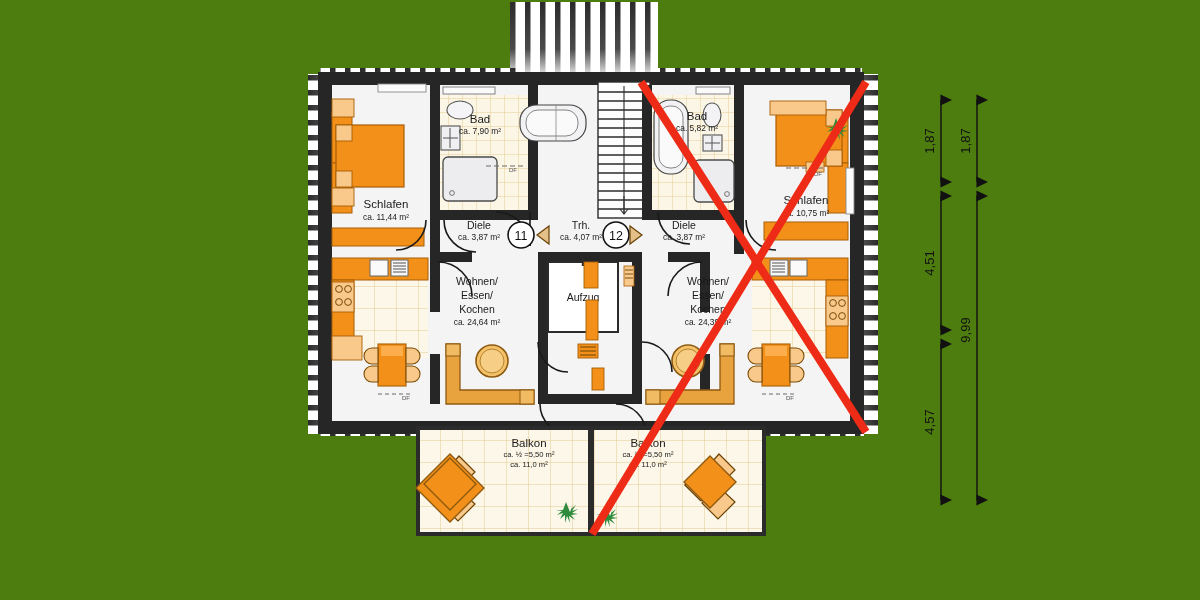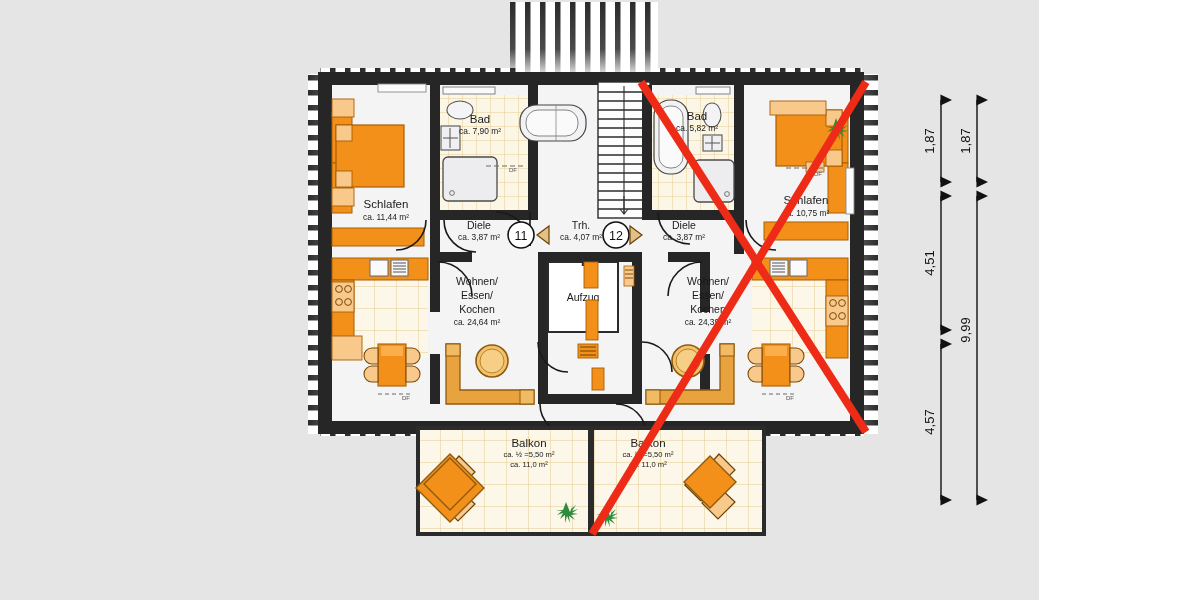--- a/index.html
+++ b/index.html
@@ -1,18 +1,18 @@
 <!DOCTYPE html>
 <html><head>
 <meta charset="utf-8">
 <style>
   html,body{margin:0;padding:0;background:#ffffff;}
   body{width:1200px;height:600px;overflow:hidden;
        font-family:"Liberation Sans",sans-serif;}
-  #stage{position:relative;width:1039px;height:600px;background:#e5e5e5;}
+  #stage{position:relative;width:1200px;height:600px;background:#4d7c0f;}
   svg.plan{position:absolute;left:0;top:0;width:1200px;height:600px;}
   .lbl{font-family:"Liberation Sans",sans-serif;fill:#1a1a1a;}
   .rm-name{font-size:11.5px;text-anchor:middle;}
   .rm-area{font-size:8.4px;text-anchor:middle;}
   .rm-name-sm{font-size:10.5px;text-anchor:middle;}
   .dim-txt{font-size:13px;fill:#111;text-anchor:middle;}
   .unitnum{font-size:12.5px;text-anchor:middle;fill:#111;}
   .df{font-size:6px;text-anchor:middle;fill:#555;}
   .bal-area{font-size:7.6px;text-anchor:middle;}
 </style>

